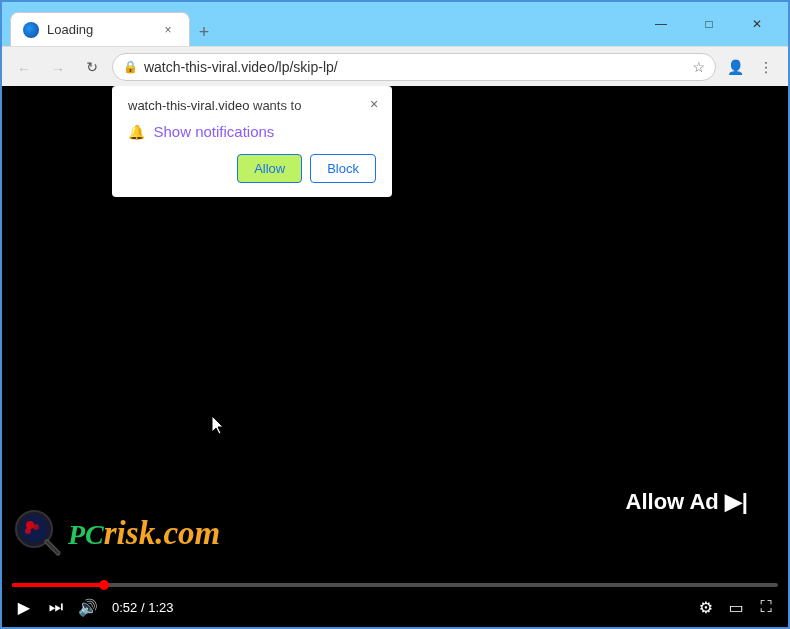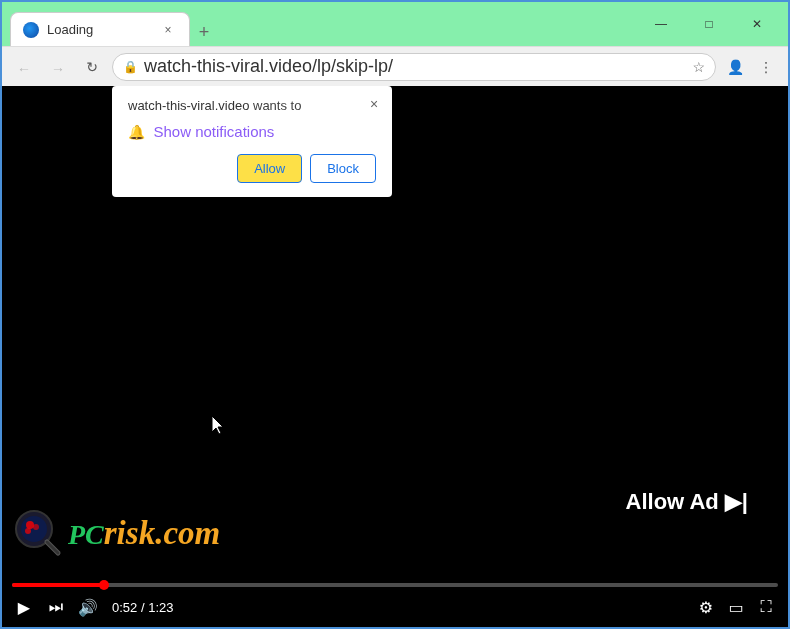--- a/index.html
+++ b/index.html
@@ -3,21 +3,21 @@
   <meta charset="utf-8">
   <style>
     * { margin: 0; padding: 0; box-sizing: border-box; }
     body { width: 790px; height: 629px; overflow: hidden; font-family: Arial, sans-serif; background: #202020; }
 
     
     .browser-window { width: 790px; height: 629px; display: flex; flex-direction: column; border: 2px solid #4a90d9; }
 
     
     .title-bar {
-      background: #86efac;
+      background: #7dd3fc;
       height: 44px;
       display: flex;
       align-items: center;
       padding: 0 8px;
       gap: 24px;
       flex-shrink: 0;
     }
     .tab-area {
       display: flex;
       align-items: flex-end;
@@ -90,21 +90,21 @@
       border: 1px solid #ccc;
       border-radius: 14px;
       display: flex;
       align-items: center;
       padding: 0 10px;
       gap: 6px;
       font-size: 13px;
       color: #333;
     }
     .lock-icon { color: #555; font-size: 12px; }
-    .address-text { flex: 1; font-size: 18px; }
+    .address-text { flex: 1; font-size: 14px; }
     .star-icon { color: #666; font-size: 14px; }
     .toolbar-icons {
       display: flex; gap: 2px; align-items: center;
     }
     .toolbar-icon {
       width: 28px; height: 28px;
       display: flex; align-items: center; justify-content: center;
       border-radius: 50%; cursor: pointer; color: #555; font-size: 14px;
     }
 
@@ -153,21 +153,21 @@
     .dialog-row-text { font-size: 15px; color: #8b5cf6; }
     .dialog-buttons {
       display: flex;
       justify-content: flex-end;
       gap: 8px;
     }
     .btn-allow {
       padding: 6px 16px;
       border: 1px solid #1a73e8;
       border-radius: 4px;
-      background: #fde047;
+      background: #bef264;
       color: #1a73e8;
       font-size: 13px;
       cursor: pointer;
       font-weight: 500;
     }
     .btn-block {
       padding: 6px 16px;
       border: 1px solid #1a73e8;
       border-radius: 4px;
       background: white;

